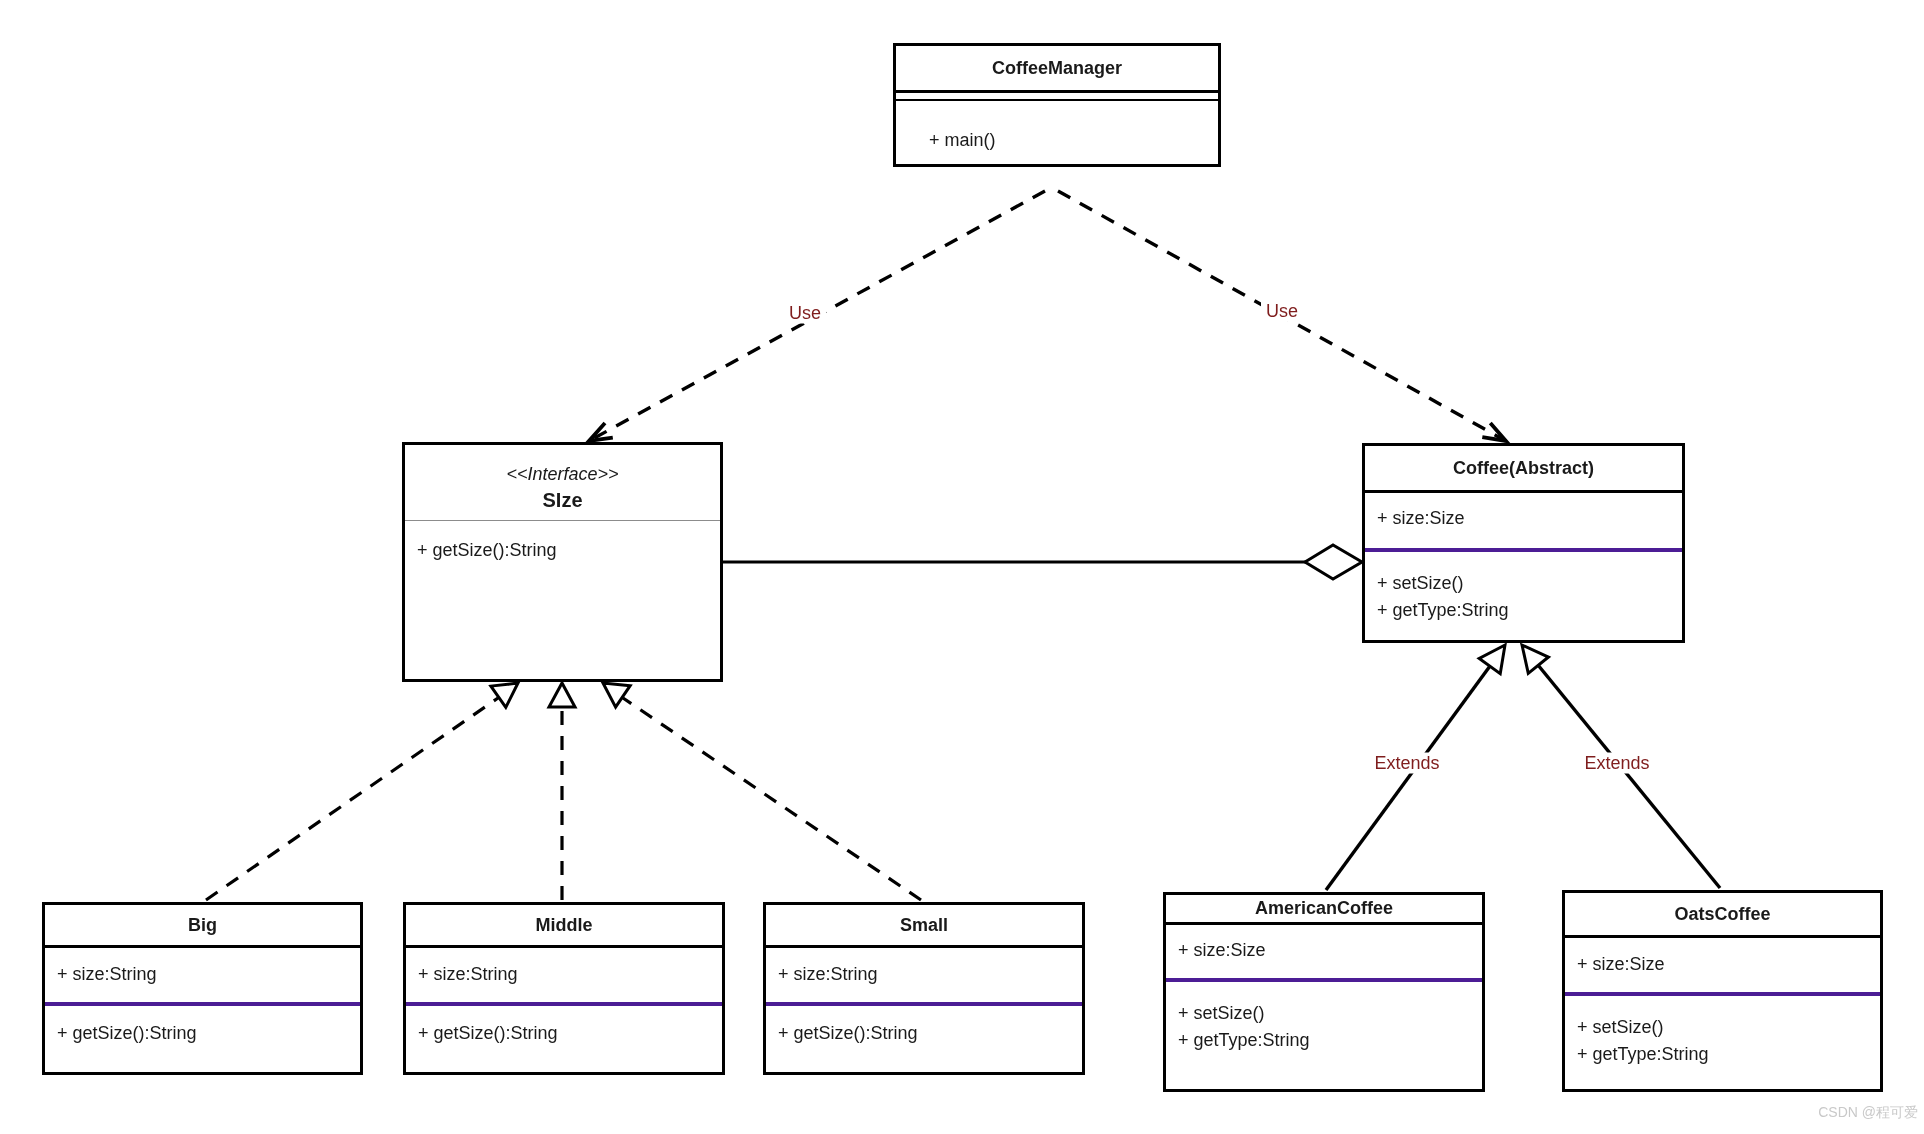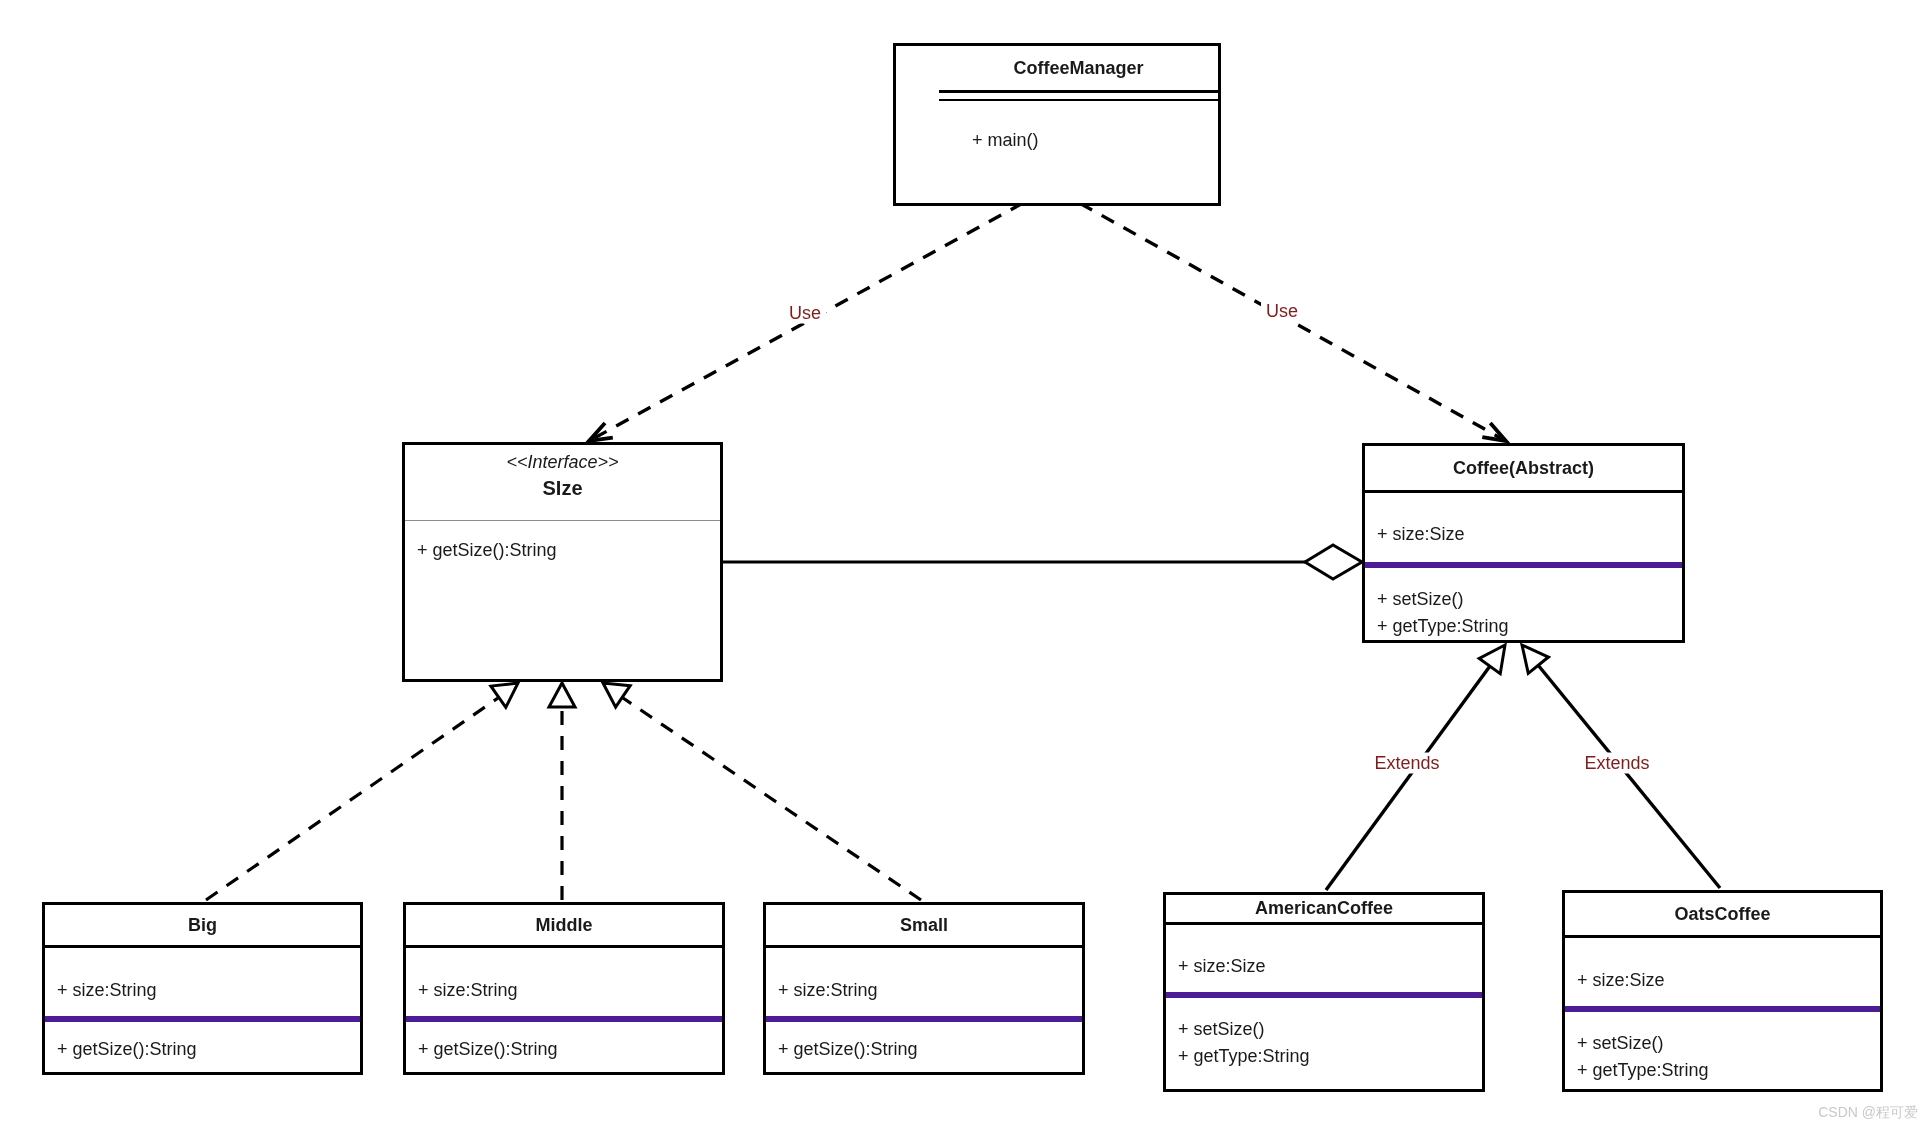--- a/index.html
+++ b/index.html
@@ -30,32 +30,32 @@
     display: flex;
     align-items: center;
     justify-content: center;
     border-bottom: 3px solid #000000;
     box-sizing: border-box;
   }
   .uml-stereotype-wrap {
     text-align: center;
     border-bottom: 1px solid #8c8c8c;
     box-sizing: border-box;
-    padding-top: 4px;
+    padding-top: 16px;
   }
   .uml-stereotype { font-style: italic; font-size: 18px; line-height: 26px; }
   .uml-stereotype-title { font-weight: bold; font-size: 20px; line-height: 27px; }
   .uml-compartment {
     font-size: 18px;
     box-sizing: border-box;
     padding-left: 12px;
     line-height: 27px;
     white-space: nowrap;
   }
-  .sep2 { border-bottom: 6px solid #4c1d95; margin-top: 16px; }
+  .sep2 { border-bottom: 4px solid #4c1d95; }
   .empty-attrs {
     height: 6px;
     border-bottom: 2px solid #000000;
     box-sizing: content-box;
   }
   .edge-label {
     position: absolute;
     transform: translate(-50%, -50%);
     background: #ffffff;
     padding: 0 5px;
@@ -96,21 +96,21 @@
     <path d="M 921 900 L 623 698" stroke="#000" stroke-width="3.2" stroke-dasharray="14 11" fill="none"></path>
     <polygon points="603,683 590,707 616,707" transform="rotate(-56 603 683)" fill="#ffffff" stroke="#000" stroke-width="3"></polygon>
 
     <path d="M 1326 890 L 1490 666" stroke="#000" stroke-width="3.4" fill="none"></path>
     <polygon points="1505,645 1492,671 1518,671" transform="rotate(36 1505 645)" fill="#ffffff" stroke="#000" stroke-width="3"></polygon>
 
     <path d="M 1720 888 L 1538 665" stroke="#000" stroke-width="3.4" fill="none"></path>
     <polygon points="1522,645 1509,671 1535,671" transform="rotate(-39 1522 645)" fill="#ffffff" stroke="#000" stroke-width="3"></polygon>
   </svg>
 
-  <div class="uml-class" style="left:893px; top:43px; width:328px; height:163px;padding-left:43px;">
+  <div class="uml-class" style="left:893px; top:43px; width:328px; height:124px;">
     <div class="uml-title" style="height:47px;">CoffeeManager</div>
     <div class="empty-attrs"></div>
     <div class="uml-compartment" style="padding-top:26px;margin-left:21px;">
       <div>+ main()</div>
     </div>
   </div>
 
   <div class="uml-class" style="left:402px; top:442px; width:321px; height:240px;">
     <div class="uml-stereotype-wrap" style="height:76px;">
       <div class="uml-stereotype">&lt;&lt;Interface&gt;&gt;</div>

